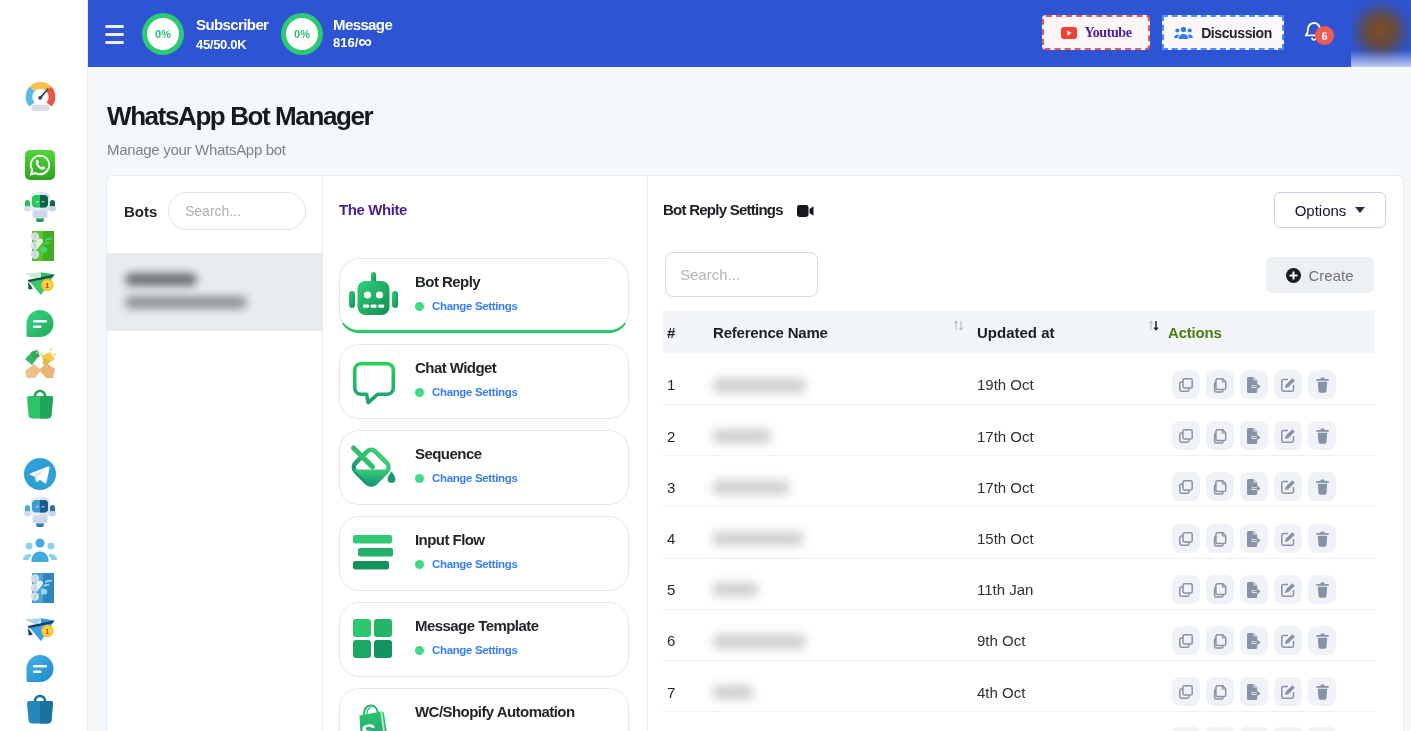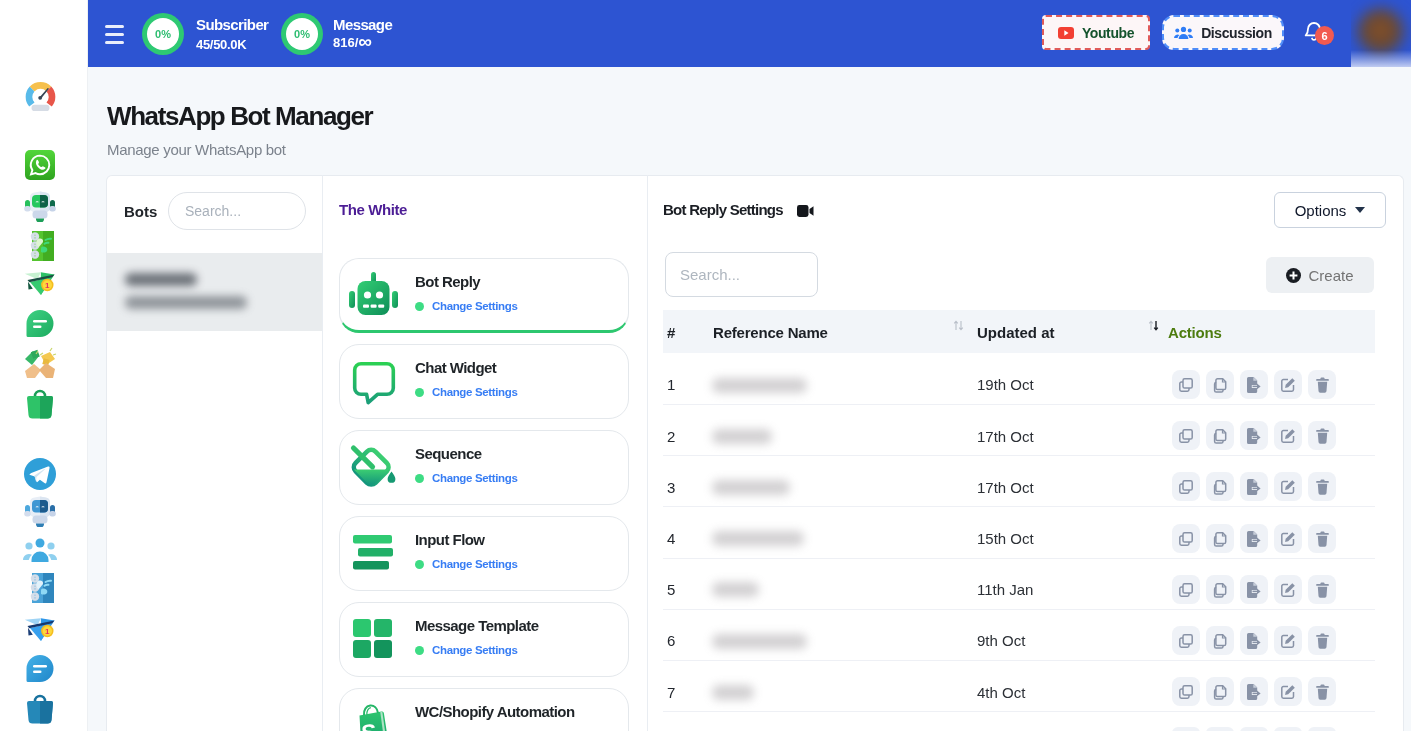--- a/index.html
+++ b/index.html
@@ -198,24 +198,24 @@
 <div class="abs" style="left:281px;top:13px;width:42px;height:42px;border-radius:50%;background:#2ec973;z-index:6;"></div>
 <div class="abs" style="left:286px;top:18px;width:32px;height:32px;border-radius:50%;background:#ffffff;z-index:7;display:flex;align-items:center;justify-content:center;font-size:11px;font-weight:bold;color:#2ebd71;">0%</div>
 <div class="abs" style="left:333px;top:16px;color:#fff;font-size:15px;font-weight:bold;z-index:6;letter-spacing:-0.6px;">Message</div>
 <div class="abs" style="left:333px;top:35px;color:#fff;font-size:13px;font-weight:bold;z-index:6;">816/<span style="font-size:19px;line-height:10px;vertical-align:-1px;">∞</span></div>
 
 <div class="abs" style="left:1042px;top:15px;width:108px;height:35px;background:#fdf6f7;border:2px dashed #e05a5a;border-radius:4px;display:flex;align-items:center;justify-content:center;gap:8px;z-index:6;">
   <svg width="16" height="12" viewBox="0 0 16 12">
       <rect x="0" y="0" width="16" height="12" rx="3" fill="#f23f33"></rect>
       <path d="M6.3 3.2 L10.5 6 L6.3 8.8 Z" fill="#fff"></path>
     </svg>
-  <span style="font-size:14px;font-weight:600;color:#14532d;letter-spacing:-0.4px;">Youtube</span>
-</div>
-
-<div class="abs" style="left:1162px;top:15px;width:122px;height:35px;background:#fbf7fa;border:2px dashed #4f8df9;border-radius:12px;display:flex;align-items:center;justify-content:center;gap:8px;z-index:6;">
+  <span style="font-size:14px;font-weight:600;color:#4c1d95;letter-spacing:-0.4px;font-family:Liberation Serif, serif;">Youtube</span>
+</div>
+
+<div class="abs" style="left:1162px;top:15px;width:122px;height:35px;background:#fbf7fa;border:2px dashed #4f8df9;border-radius:0;display:flex;align-items:center;justify-content:center;gap:8px;z-index:6;">
   <svg width="19" height="14" viewBox="0 0 19 14" fill="#2f7df6">
       <circle cx="9.5" cy="3.4" r="2.6"></circle>
       <path d="M4.6 13 a4.9 4.9 0 0 1 9.8 0 z"></path>
       <circle cx="3.3" cy="4.4" r="2"></circle>
       <path d="M0 12 a3.6 3.6 0 0 1 5.5 -3 a6.3 6.3 0 0 0 -2 3 z"></path>
       <circle cx="15.7" cy="4.4" r="2"></circle>
       <path d="M19 12 a3.6 3.6 0 0 0 -5.5 -3 a6.3 6.3 0 0 1 2 3 z"></path>
     </svg>
   <span style="font-size:14px;font-weight:600;color:#20242c;letter-spacing:-0.4px;">Discussion</span>
 </div>

